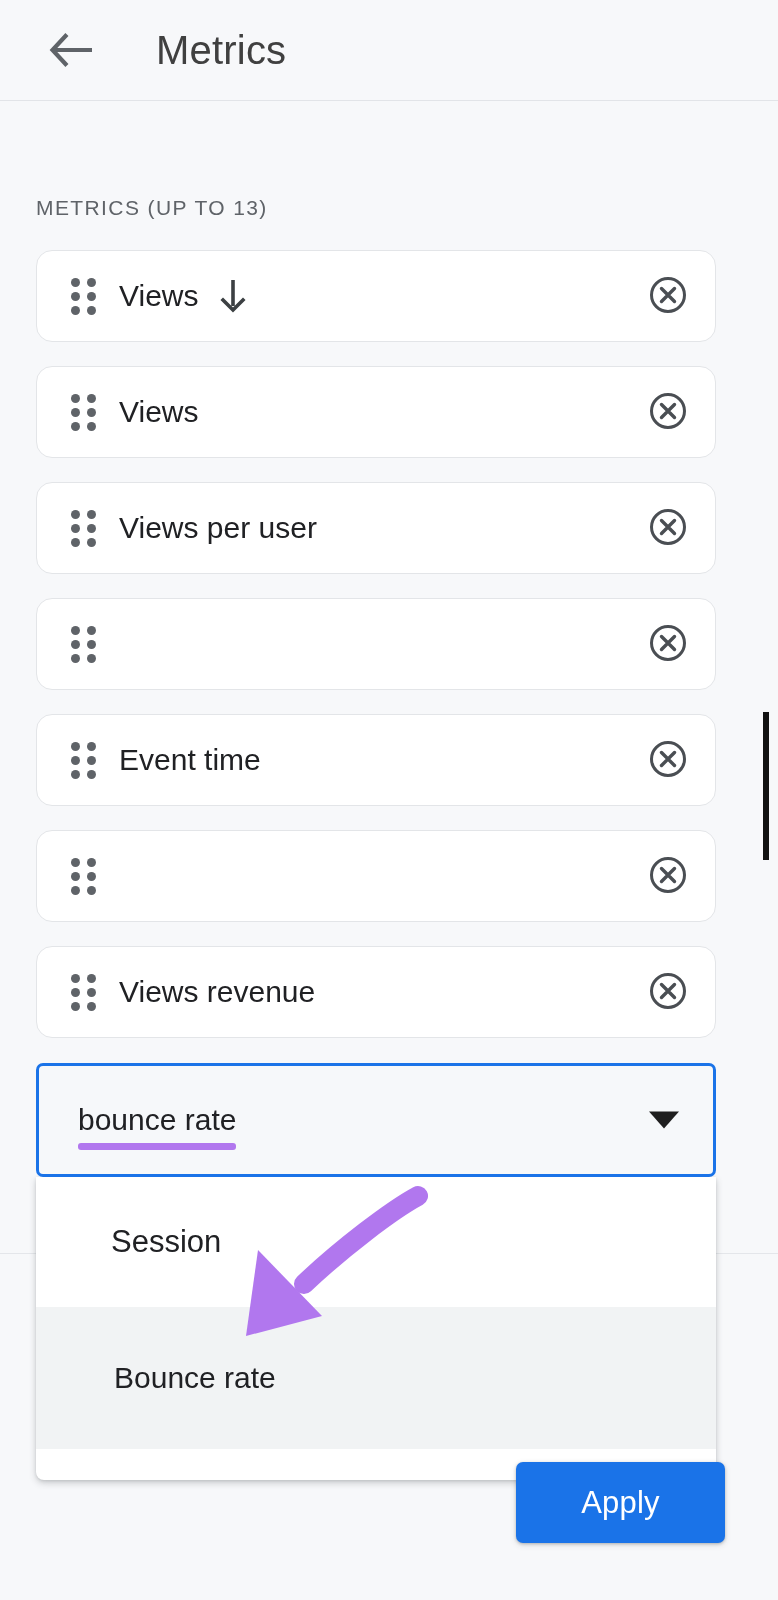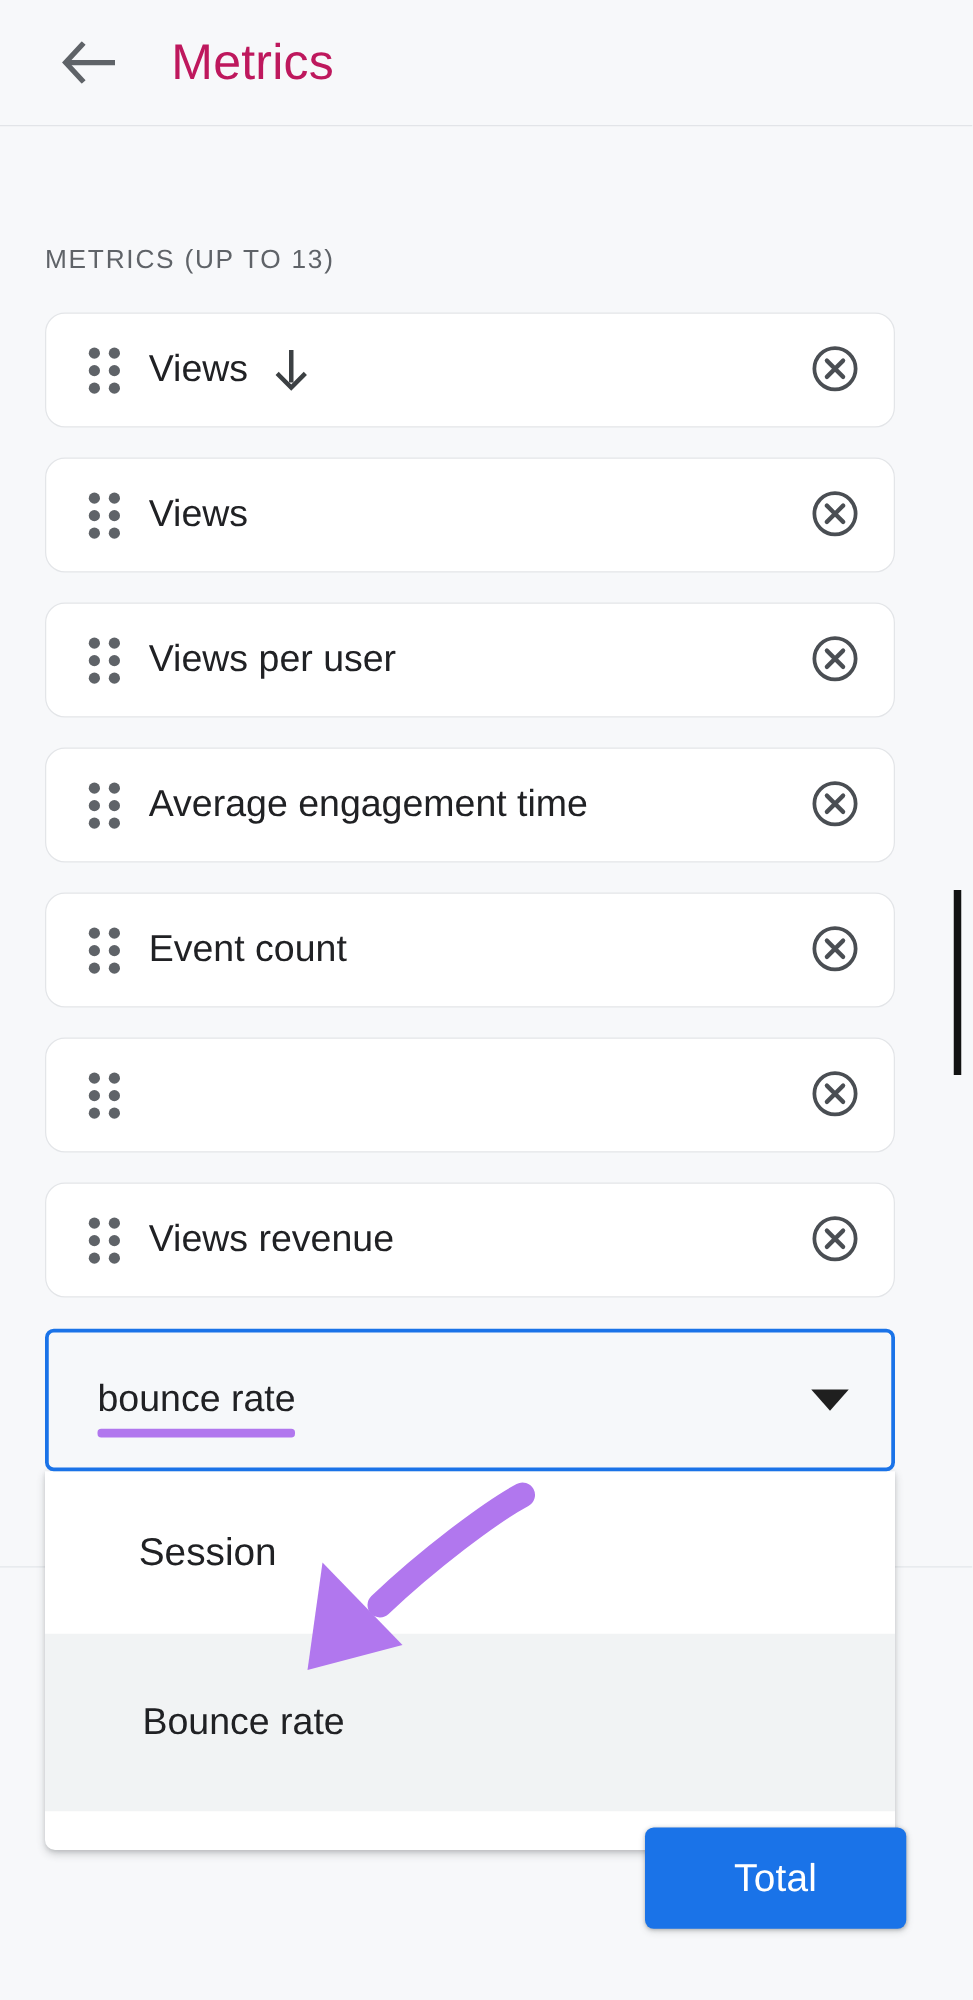--- a/index.html
+++ b/index.html
@@ -35,23 +35,23 @@
     display: flex;
     align-items: center;
     justify-content: center;
     border: none;
     background: transparent;
     padding: 0;
     cursor: pointer;
   }
   .back-btn svg { display: block; }
   .page-title {
-    margin-left: 37px;
+    margin-left: 56px;
     font-size: 40px;
-    color: #be185d;
+    color: #404040;
     font-weight: 400;
     letter-spacing: 0.2px;
     line-height: 1;
   }
 
   
   .section-label {
     position: absolute;
     left: 36px;
     top: 196px;
@@ -363,41 +363,40 @@
 
   <div class="metric-row">
     <span class="drag-handle">
         <i></i>
         <i></i>
         <i></i>
         <i></i>
         <i></i>
         <i></i>
       </span>
-    <span class="metric-name">Average engagement time</span>
-    <button class="remove-btn">
-      <span>
-        <svg width="40" height="40" viewBox="0 0 40 40" aria-hidden="true">
-          <circle cx="20" cy="20" r="16.5" fill="none" stroke="#4a4e53" stroke-width="3"></circle>
-          <path d="M13.5 13.5 L26.5 26.5 M26.5 13.5 L13.5 26.5" stroke="#4a4e53" stroke-width="3.4" stroke-linecap="round"></path>
-        </svg>
-      </span>
-    </button>
-  </div>
-
-  <div class="metric-row">
-    <span class="drag-handle">
-        <i></i>
-        <i></i>
-        <i></i>
-        <i></i>
-        <i></i>
-        <i></i>
-      </span>
-    <span class="metric-name">Event count</span>
+    <button class="remove-btn">
+      <span>
+        <svg width="40" height="40" viewBox="0 0 40 40" aria-hidden="true">
+          <circle cx="20" cy="20" r="16.5" fill="none" stroke="#4a4e53" stroke-width="3"></circle>
+          <path d="M13.5 13.5 L26.5 26.5 M26.5 13.5 L13.5 26.5" stroke="#4a4e53" stroke-width="3.4" stroke-linecap="round"></path>
+        </svg>
+      </span>
+    </button>
+  </div>
+
+  <div class="metric-row">
+    <span class="drag-handle">
+        <i></i>
+        <i></i>
+        <i></i>
+        <i></i>
+        <i></i>
+        <i></i>
+      </span>
+    <span class="metric-name">Event time</span>
     <button class="remove-btn">
       <span>
         <svg width="40" height="40" viewBox="0 0 40 40" aria-hidden="true">
           <circle cx="20" cy="20" r="16.5" fill="none" stroke="#4a4e53" stroke-width="3"></circle>
           <path d="M13.5 13.5 L26.5 26.5 M26.5 13.5 L13.5 26.5" stroke="#4a4e53" stroke-width="3.4" stroke-linecap="round"></path>
         </svg>
       </span>
     </button>
   </div>
 
@@ -457,16 +456,16 @@
   <div class="dropdown-option highlighted">Bounce rate</div>
 </div>
 
 <div class="annotation-arrow">
   <svg width="240" height="190" viewBox="0 0 240 190" aria-hidden="true">
     <path d="M196 24 C170 38, 120 76, 82 112" fill="none" stroke="#b177ee" stroke-width="20" stroke-linecap="round"></path>
     <path d="M24 164 L36 78 L100 144 Z" fill="#b177ee"></path>
   </svg>
 </div>
 
-<button class="apply-btn">Total</button>
+<button class="apply-btn">Apply</button>
 
 <div class="scrollbar-track"></div>
 <div class="scrollbar-thumb"></div>
 
 </body></html>

